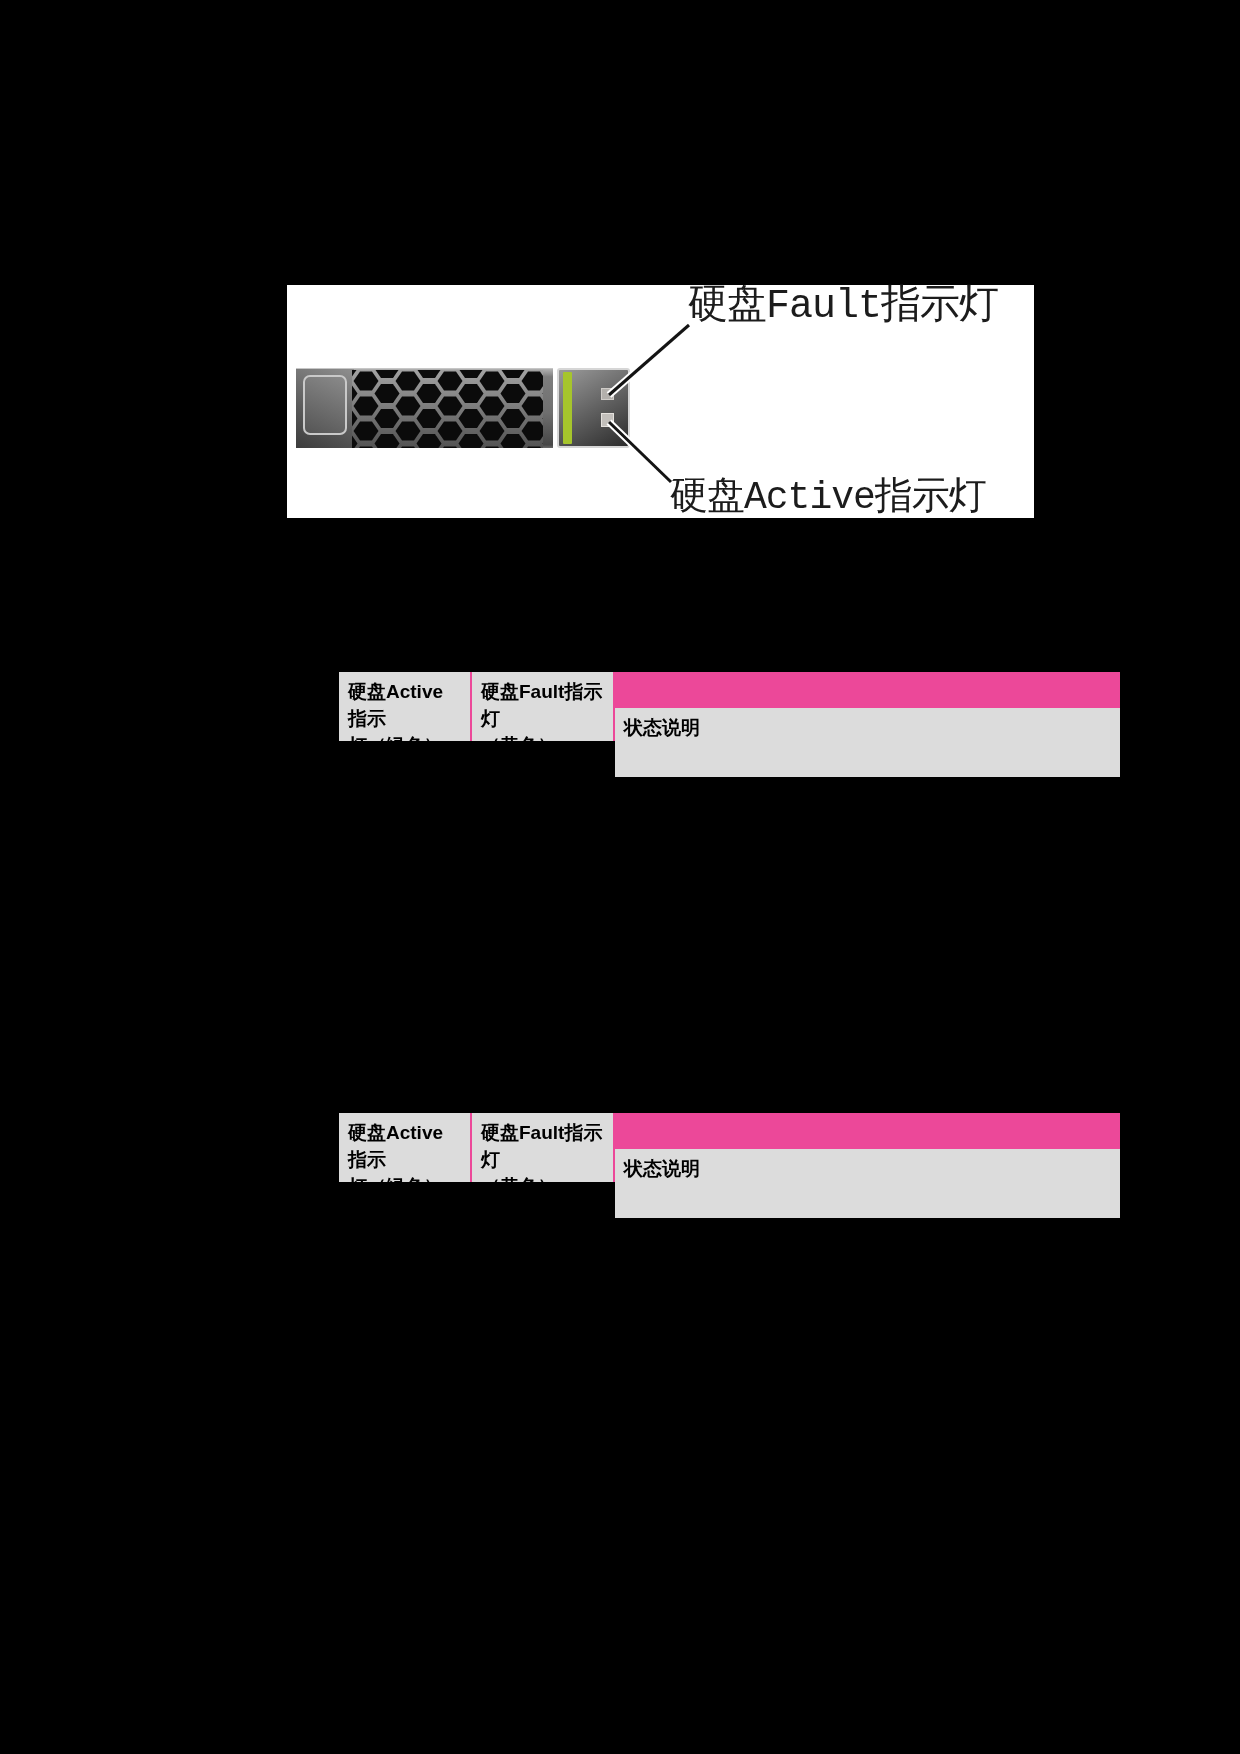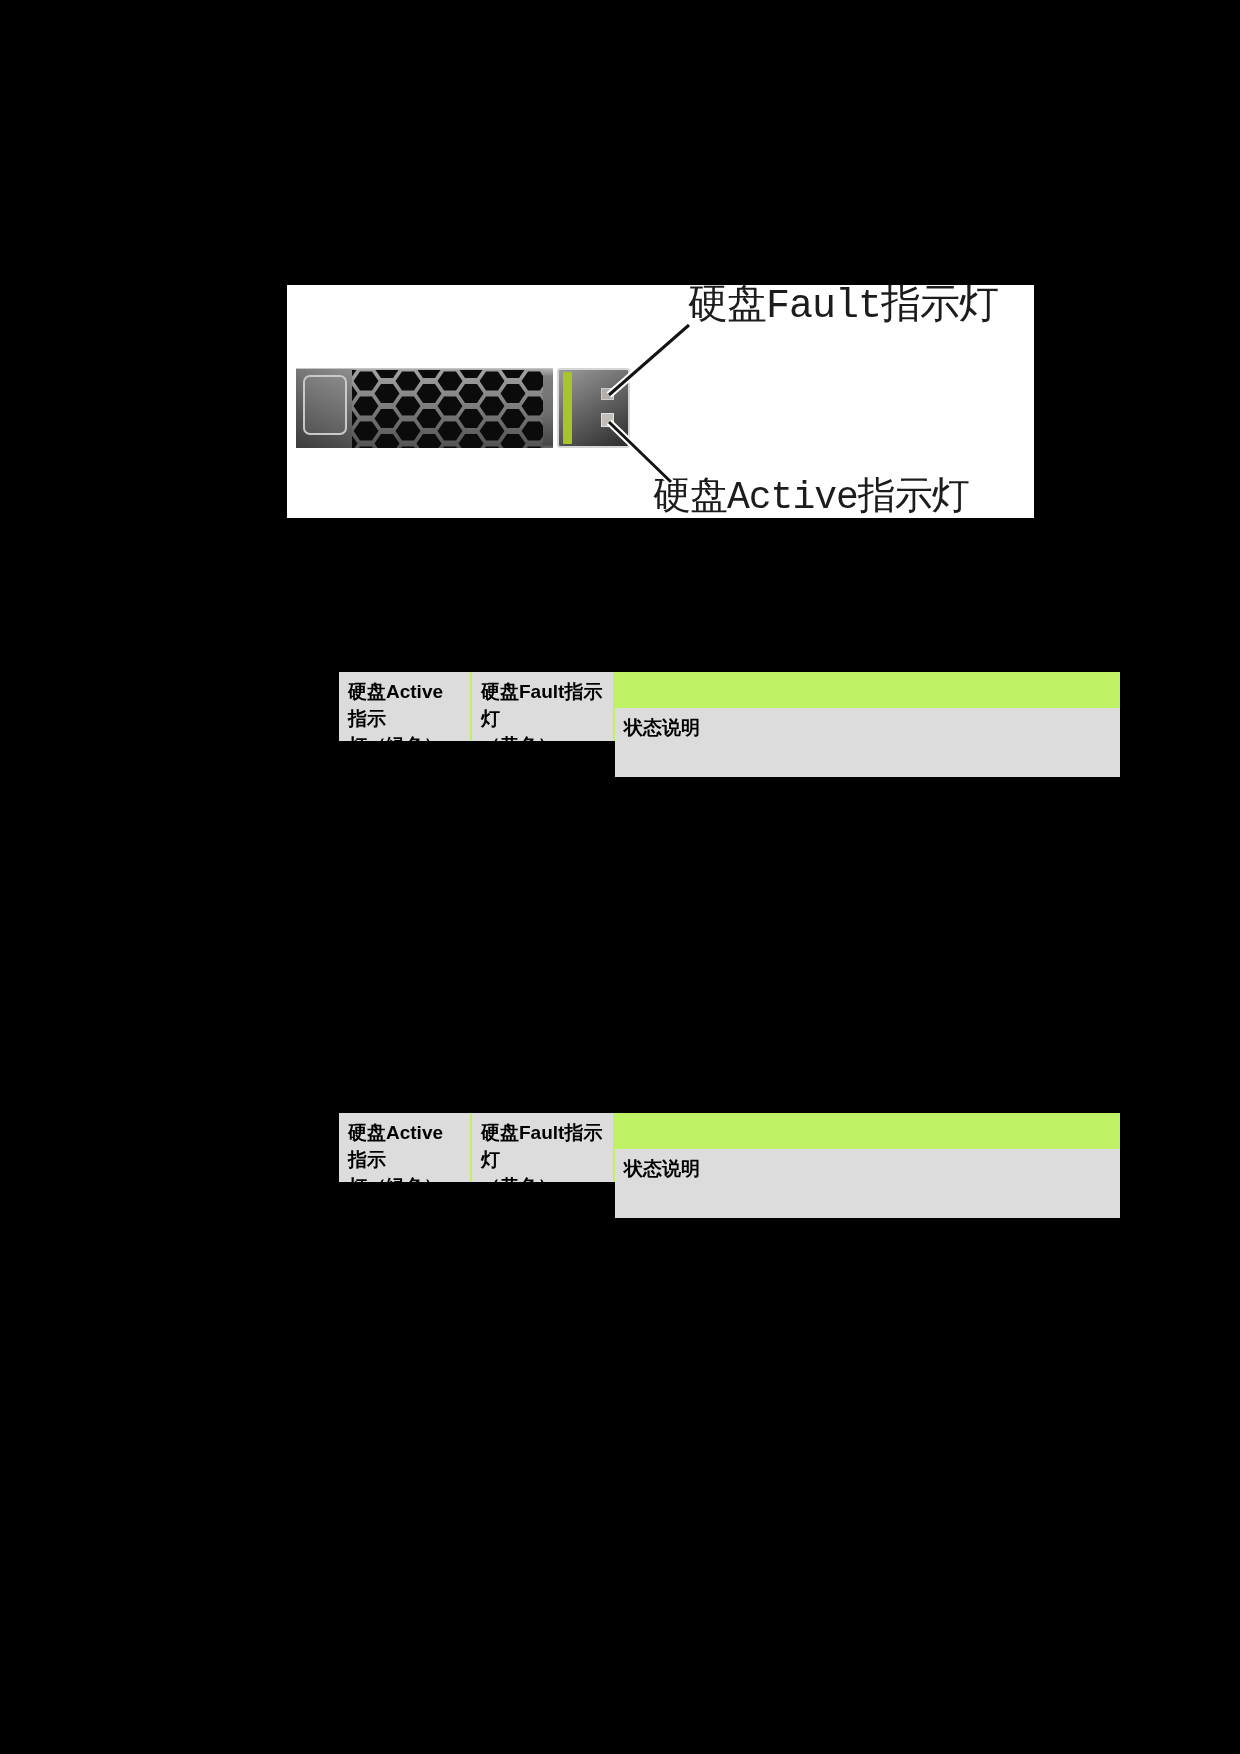--- a/index.html
+++ b/index.html
@@ -40,25 +40,25 @@
   .led{position:absolute;left:42px;width:13px;}
   .led-fault{top:18px;height:12px;background:#b3b0ac;border:1px solid #cfccc8;box-sizing:border-box;}
   .led-active{top:43px;height:14px;background:#c2bfbb;border:1px solid #e4e1dd;box-sizing:border-box;}
   .leader-svg{position:absolute;left:0;top:0;width:747px;height:233px;z-index:5;pointer-events:none;}
   .diagram-label{
     position:absolute;color:#1c1c1c;
     font-family:"Liberation Mono","DejaVu Serif",monospace;
     white-space:nowrap;letter-spacing:-1px;
   }
   .label-fault{left:401px;top:0px;font-size:40px;line-height:44px;}
-  .label-active{left:366px;top:192px;font-size:38px;line-height:41px;}
+  .label-active{left:383px;top:192px;font-size:38px;line-height:41px;}
   
   .hdr-table{
     position:absolute;left:339px;width:781px;height:69px;
-    background:#bef264;display:flex;gap:2px;
+    background:#ec4899;display:flex;gap:2px;
   }
   .hdr-cell{
     height:69px;box-sizing:border-box;
     padding:6px 9px 0 9px;
     color:#000000;font-weight:bold;font-size:19px;line-height:27px;
   }
   .hdr-c1{width:131px;}
   .hdr-c2{width:141px;}
   .hdr-c3{width:505px;margin-top:36px;}
   .t1{top:672px;}

